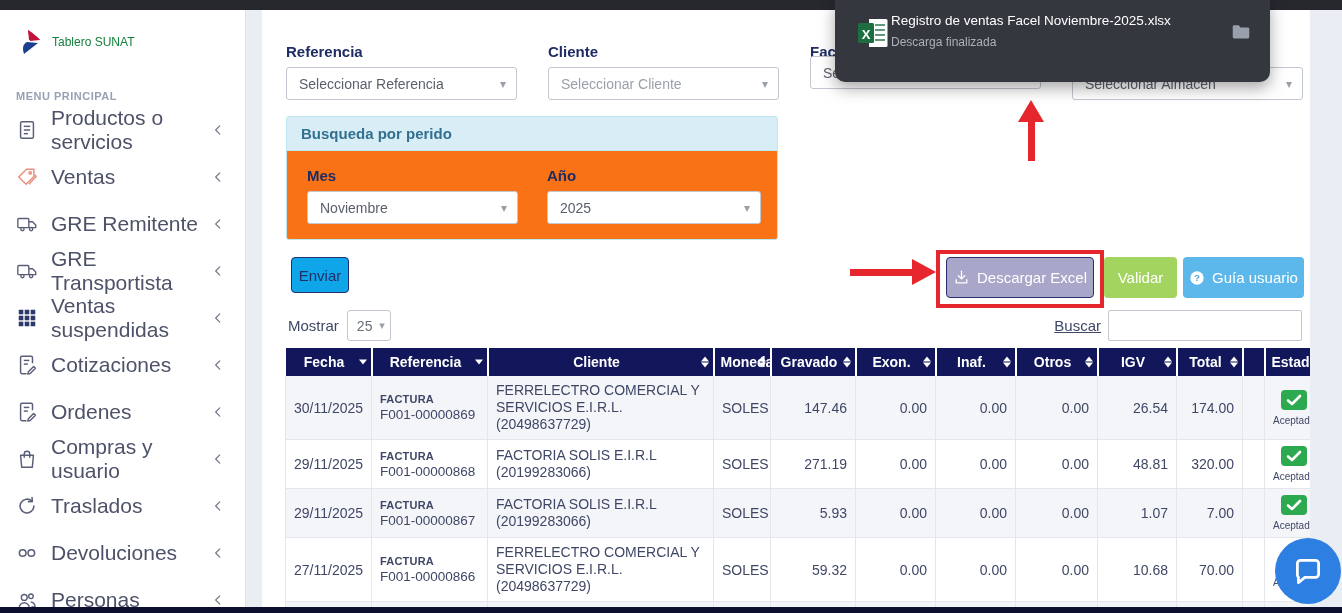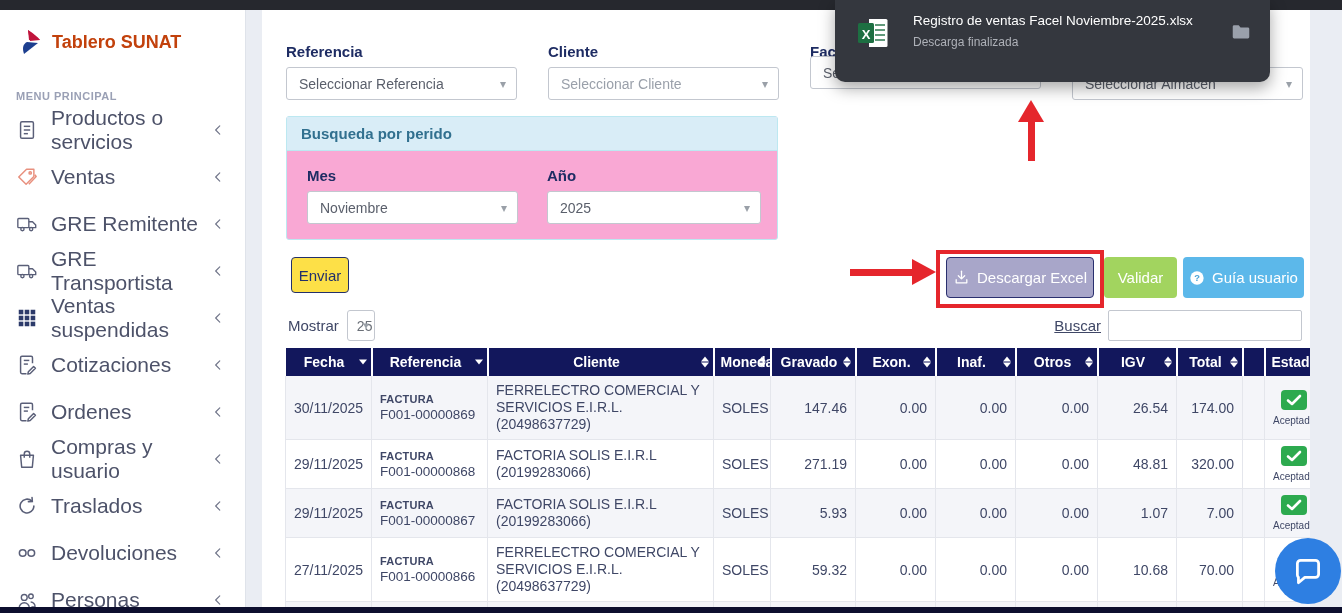--- a/index.html
+++ b/index.html
@@ -8,58 +8,58 @@
   .screen { position:relative; width:1342px; height:613px; overflow:hidden; background:#eaedf3; }
 
   
   .top-bar { position:absolute; left:0; top:0; width:1342px; height:10px; background:#26282e; z-index:30; }
   .bottom-bar { position:absolute; left:0; top:607px; width:1342px; height:6px; background:#0d0f2e; z-index:30; }
 
   
   .sidebar { position:absolute; left:0; top:10px; width:246px; height:597px; background:#fff; border-right:1px solid #dfe3ea; z-index:5; }
   .logo { display:flex; align-items:center; gap:10px; padding:18px 14px 6px 14px; }
   .logo svg { width:28px; height:28px; }
-  .logo-text { font-size:18px; color:#c2410c;font-weight:bold; }
+  .logo-text { font-size:12px; color:#15803d; }
   .menu-section { margin:28px 0 4px 16px; font-size:11px; font-weight:bold; letter-spacing:.5px; color:#9aa0b5; }
   .nav-item { display:flex; align-items:center; height:47px; padding:0 20px 0 16px; cursor:pointer; }
   .nav-item .nav-icon { width:22px; height:22px; flex:0 0 22px; }
   .nav-item .nav-icon svg { width:22px; height:22px; }
   .nav-item .nav-label { margin-left:13px; font-size:21px; color:#4d5269; flex:1; }
   .nav-item .chev { width:14px; height:14px; }
   .nav-item .chev svg { width:14px; height:14px; }
 
   
   .main { position:absolute; left:262px; top:10px; width:1048px; height:603px; background:#fff; z-index:4; overflow:hidden; }
 
   .f-label { position:absolute; font-size:15px; font-weight:bold; color:#1e2c63; }
   .fake-select { position:absolute; height:33px; border:1px solid #c3c7cf; border-radius:3px; background:#fff;
                  display:flex; align-items:center; padding:0 26px 0 12px; font-size:14px; cursor:pointer; }
   .fake-select::after { content:"▾"; position:absolute; right:10px; color:#9aa0a8; font-size:12px; }
   .ph-dark { color:#5a5f6b; }
   .ph-light { color:#9aa0aa; }
 
   
-  .panel { position:absolute; left:24px; top:106px; width:492px; height:124px; border:1px solid #bce8f1; border-radius:3px; background:#f9a8d4; }
+  .panel { position:absolute; left:24px; top:106px; width:492px; height:124px; border:1px solid #bce8f1; border-radius:3px; background:#f97316; }
   .panel-head { height:34px; background:#d9edf7; border-bottom:1px solid #bce8f1; display:flex; align-items:center; padding-left:14px;
                 font-size:15px; font-weight:bold; color:#31708f; }
   .panel .f-label { position:absolute; }
 
   
   .btn { position:absolute; display:flex; align-items:center; justify-content:center; gap:7px; border-radius:4px;
          font-size:15px; cursor:pointer; }
-  .btn-enviar { left:29px; top:247px; width:58px; height:36px; background:#fde047; border:1px solid #23306b; color:#23306b; }
+  .btn-enviar { left:29px; top:247px; width:58px; height:36px; background:#0ea5e9; border:1px solid #23306b; color:#23306b; }
   .btn-descargar { left:684px; top:247px; width:148px; height:41px; background:#a8a6c9; border:1px solid #2a2f6e; color:#fff; }
   .btn-descargar svg { width:17px; height:17px; }
   .btn-validar { left:842px; top:247px; width:73px; height:41px; background:#a2d45f; border:none; color:#fff; }
   .btn-guia { left:921px; top:247px; width:121px; height:41px; background:#5cb8ea; border:none; color:#fff; }
   .btn-guia svg { width:16px; height:16px; }
 
   
   .mostrar-wrap { position:absolute; left:26px; top:300px; height:31px; display:flex; align-items:center; gap:8px; font-size:15px; color:#3f4766; }
-  .mostrar-select { position:relative; width:28px; height:31px; border:1px solid #c3c7cf; border-radius:3px; display:flex; align-items:center;
+  .mostrar-select { position:relative; width:44px; height:31px; border:1px solid #c3c7cf; border-radius:3px; display:flex; align-items:center;
                     padding-left:9px; font-size:14px; color:#6b7078; cursor:pointer; }
   .mostrar-select::after { content:"▾"; position:absolute; right:5px; color:#9aa0a8; font-size:11px; }
   .buscar-wrap { position:absolute; right:8px; top:300px; height:31px; display:flex; align-items:center; gap:7px; font-size:15px; color:#3f4766;text-decoration:underline; }
   .buscar-input { width:194px; height:31px; border:1px solid #c3c7cf; border-radius:2px; font-size:14px; padding:0 8px; outline:none; }
 
   
   .tbl { position:absolute; left:23px; top:338px; width:1025px; border-collapse:collapse; table-layout:fixed; }
   .tbl th { background:#12175c; color:#fff; font-size:14px; font-weight:bold; height:28px; position:relative;
             border-right:2px solid #fff; padding:0 14px 0 6px; text-align:center; overflow:hidden; white-space:nowrap; cursor:pointer; }
   .tbl th:last-child { border-right:none; }
@@ -74,21 +74,21 @@
   .td-client { line-height:17px; font-size:14px; }
   .td-estado { text-align:center; padding:4px 2px; }
   .td-estado .badge-label { font-size:10px; margin-top:2px; color:#3f4766; }
   .check-badge svg { width:26px; height:20px; }
 
   
   .notif { position:absolute; left:835px; top:0; width:435px; height:82px; background:#34373e; border-radius:0 0 10px 10px;
            box-shadow:0 6px 16px rgba(0,0,0,.35); z-index:40; display:flex; align-items:flex-start; padding:13px 18px 0 20px; }
   .notif .xls { width:36px; height:36px; flex:0 0 36px; margin-top:2px; }
   .notif .xls svg { width:36px; height:36px; }
-  .notif-texts { margin-left:22px; flex:1; }
+  .notif-texts { flex:1; }
   .notif-title { color:#fff; font-size:13.5px; }
   .notif-sub { color:#aeb1b8; font-size:12px; margin-top:7px; }
   .notif .folder { width:22px; height:22px; margin-top:8px; }
   .notif .folder svg { width:22px; height:22px; }
 
   
   .red-rect { position:absolute; left:936px; top:250px; width:168px; height:58px; border:4px solid #e5262c; z-index:45; }
   .arrow-right { position:absolute; left:850px; top:266px; z-index:45; }
   .arrow-right .shaft { position:absolute; left:0; top:3px; width:64px; height:7px; background:#e5262c; }
   .arrow-right .head { position:absolute; left:62px; top:-7px; width:0; height:0;

